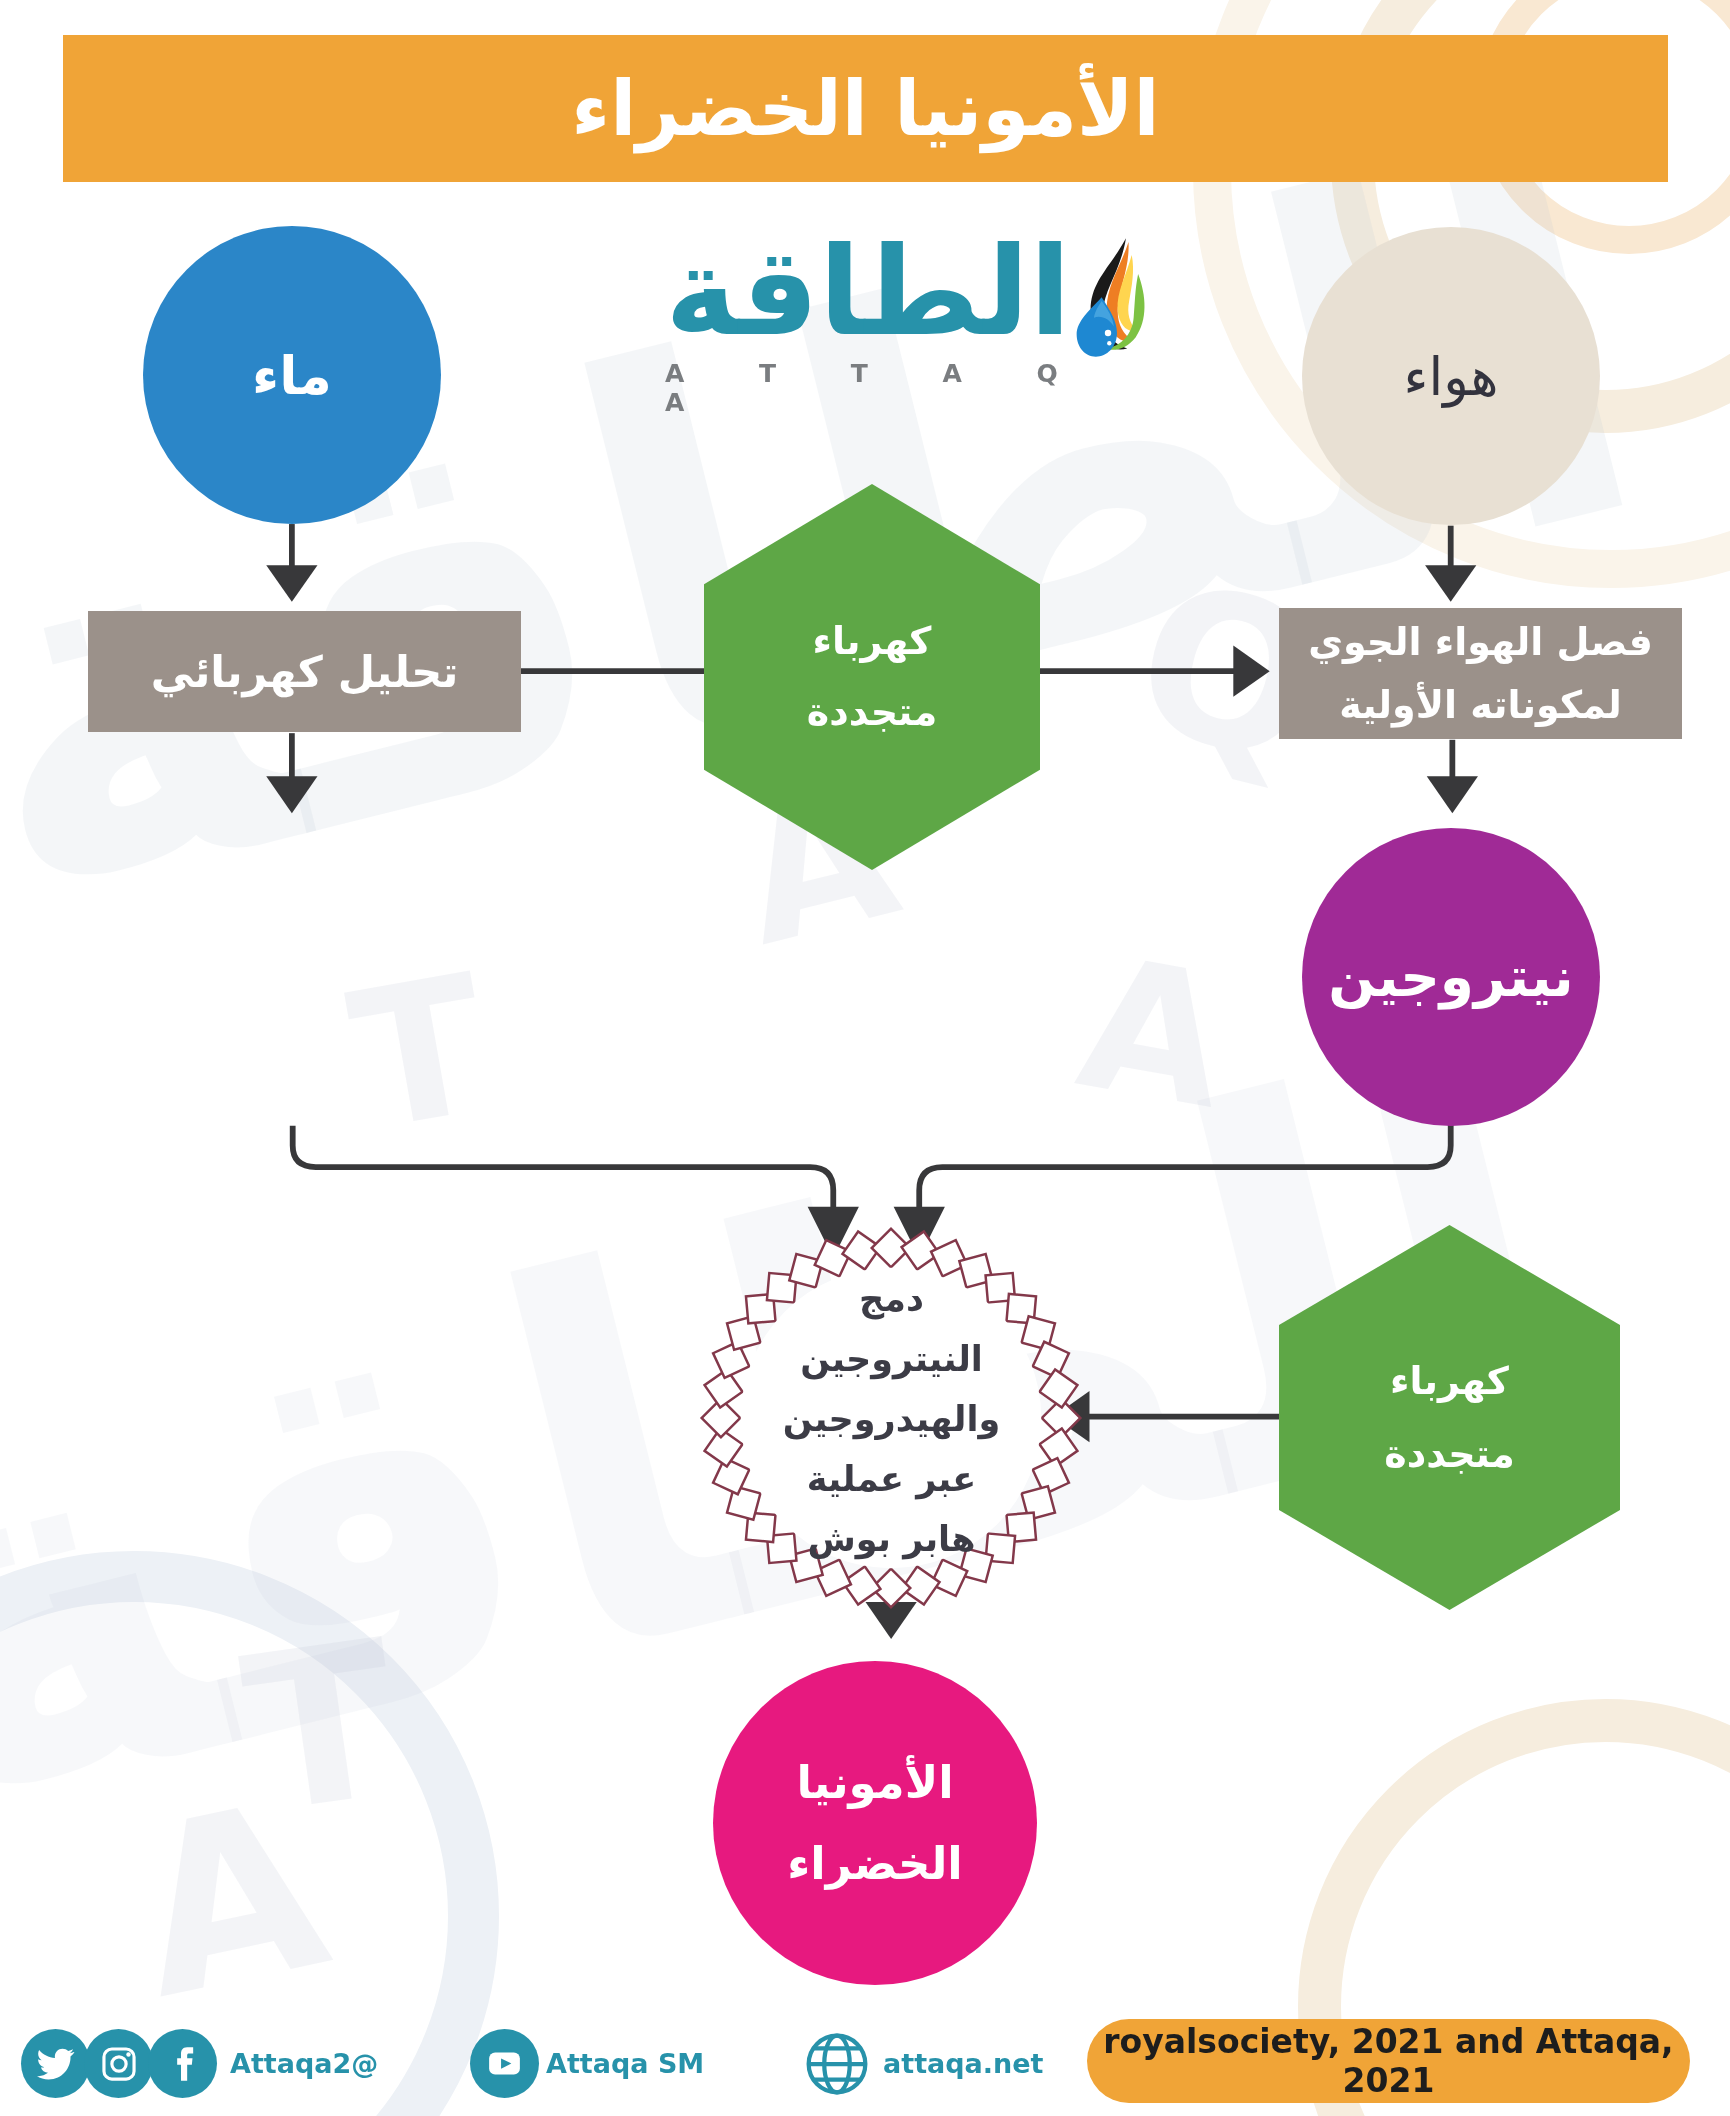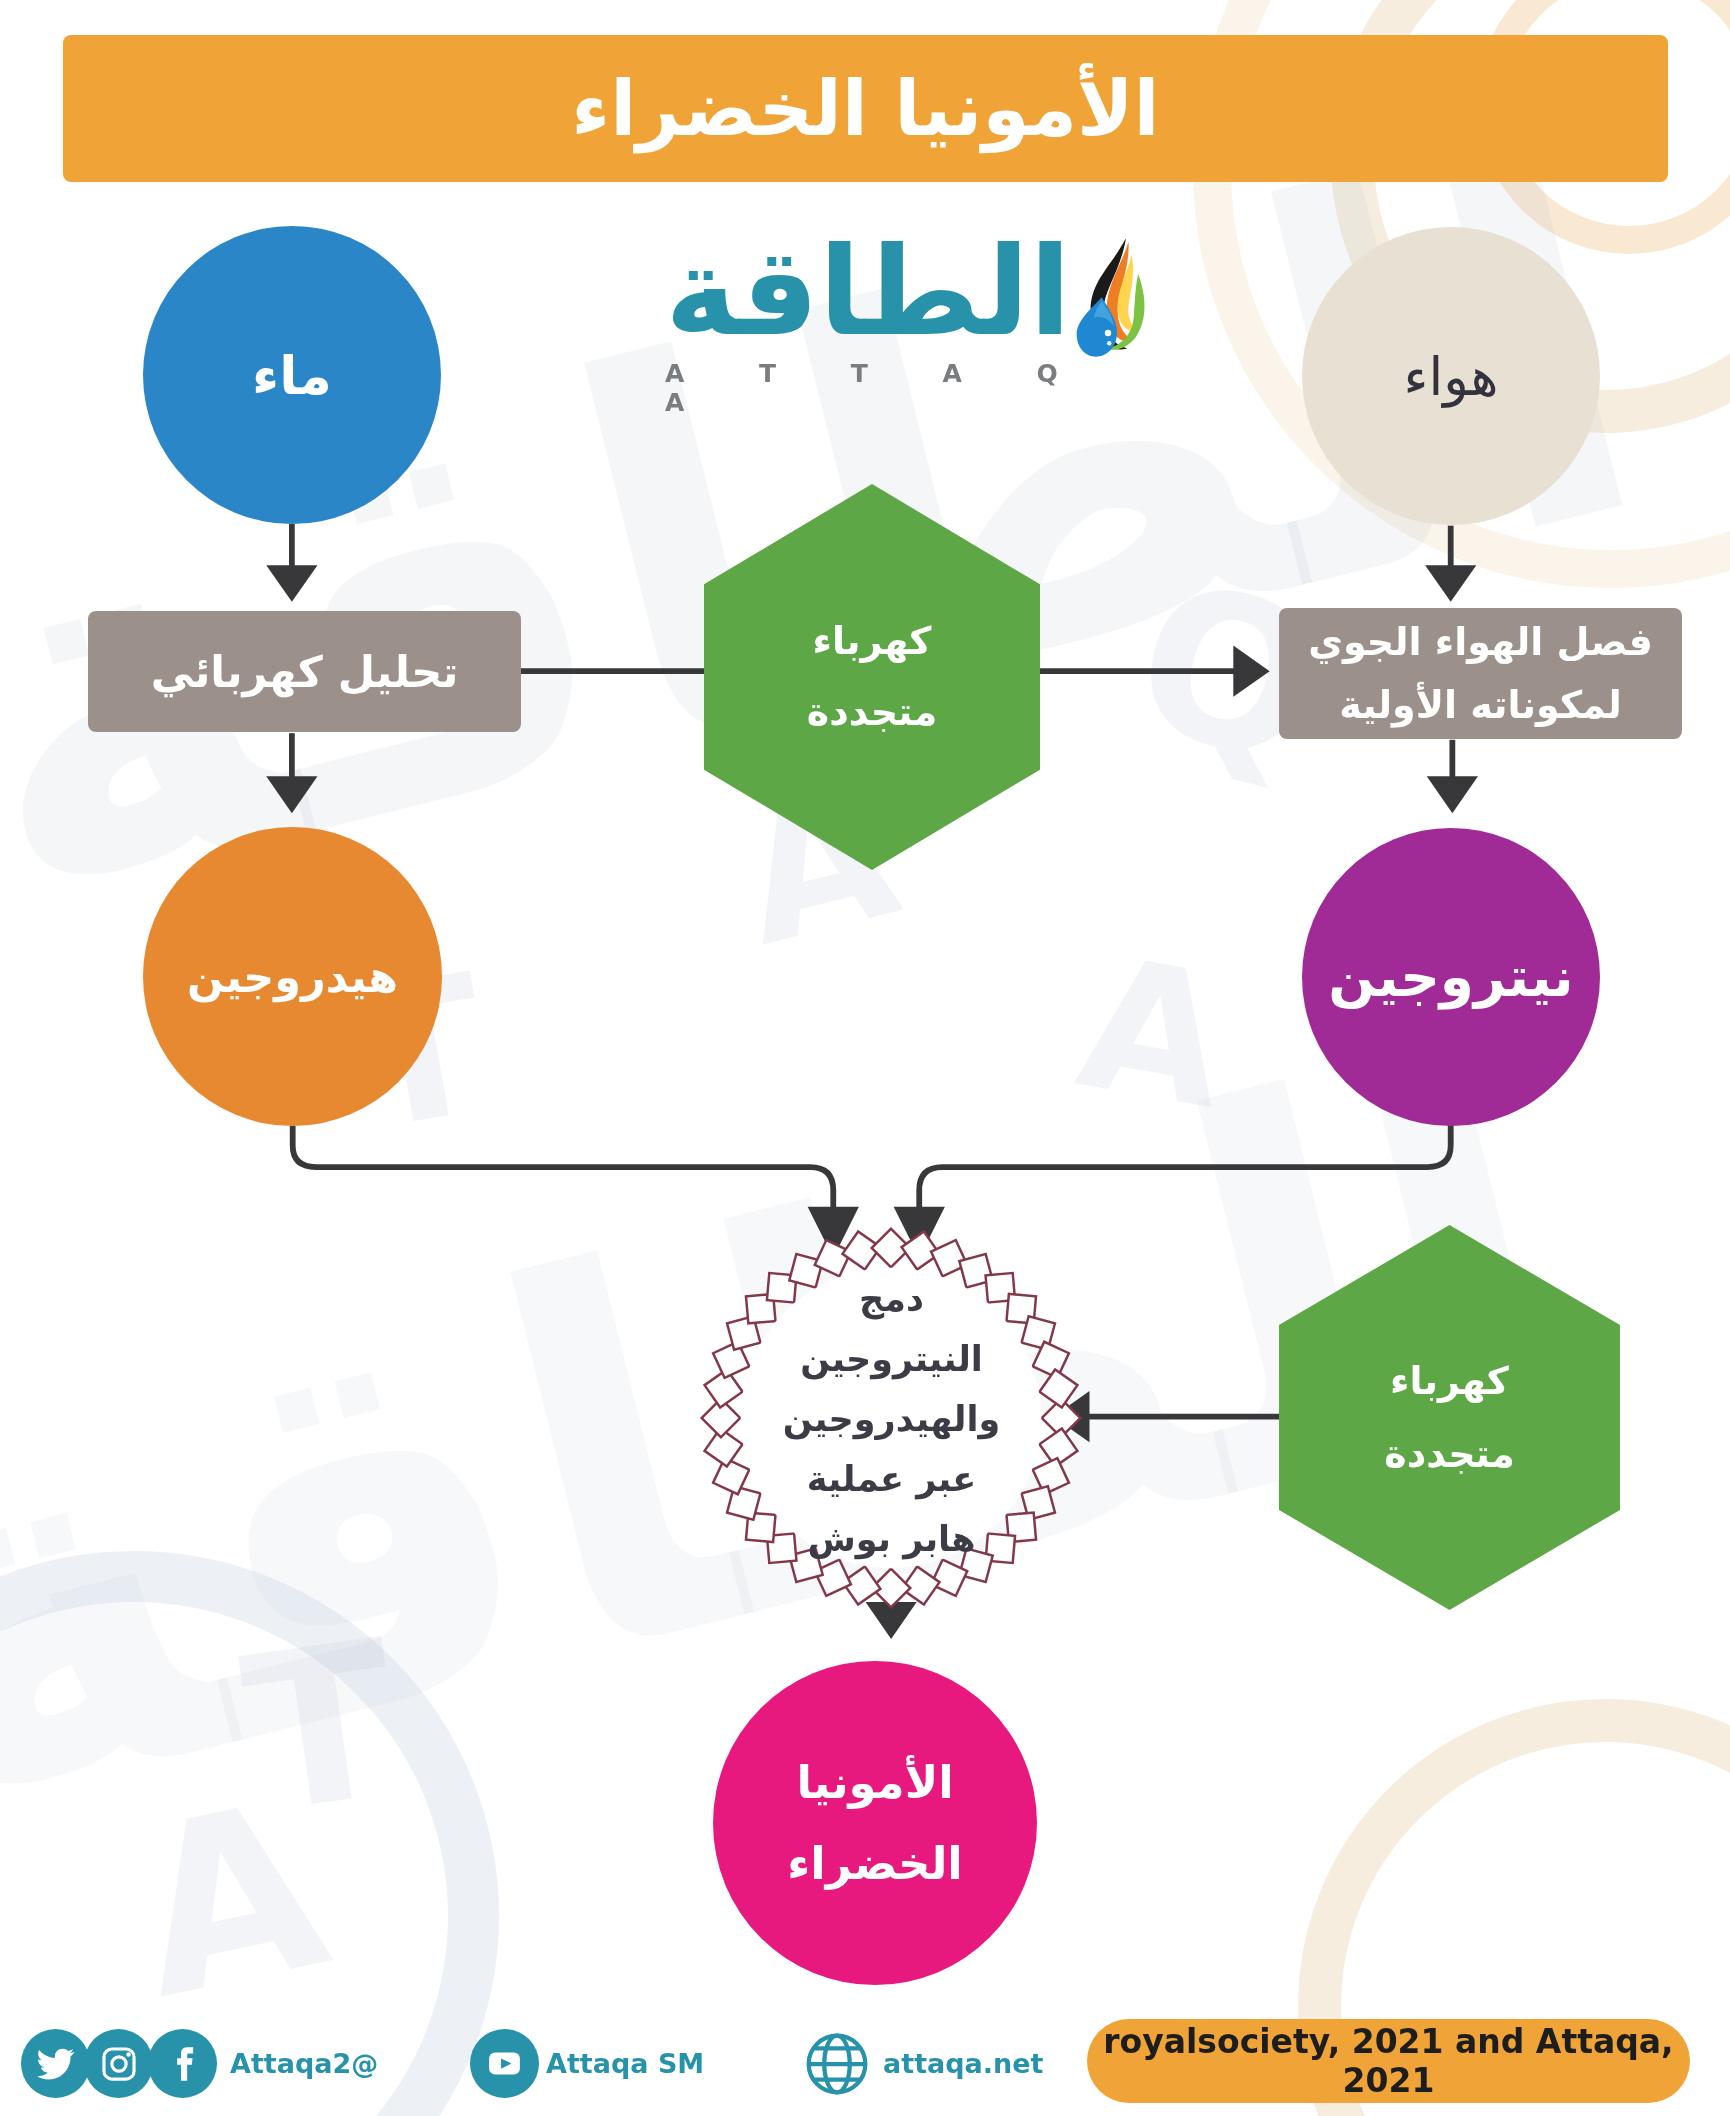--- a/index.html
+++ b/index.html
@@ -21,21 +21,21 @@
   .wm.lt{font-size:190px;color:rgba(186,196,212,0.18);}
   .wm.l0{left:744px;top:769px;transform:rotate(-14deg);}
   .wm.l1{left:355px;top:959px;transform:rotate(-10deg);}
   .wm.l2{left:248px;top:1620px;font-size:215px;transform:rotate(-8deg);}
   .wm.l3{left:141px;top:1785px;font-size:231px;transform:rotate(-12deg);}
   .wm.l4{left:1141px;top:570px;font-size:207px;transform:rotate(14deg);}
   .wm.l5{left:1083px;top:942px;font-size:182px;transform:rotate(10deg);}
   
   #arrows{position:absolute;left:0;top:0;z-index:2;}
   .node{position:absolute;z-index:3;display:flex;align-items:center;justify-content:center;
-        text-align:center;border-radius:8px;}
+        text-align:center;}
   
   .header{left:63px;top:35px;width:1605px;height:147px;background:var(--header);
           color:#ffffff;font-size:76px;font-weight:bold;}
   
   .logo{left:665px;top:217px;width:488px;height:207px;z-index:3;position:absolute;
         display:flex;flex-direction:row;align-items:flex-start;justify-content:flex-end;}
   .logo-text{display:flex;flex-direction:column;align-items:center;margin-top:13.2px;}
   .logo-ar{color:var(--teal);font-size:122px;font-weight:bold;line-height:124px;}
   .logo-en{color:#7a7d80;font-size:25px;font-weight:bold;letter-spacing:33px;
            margin-top:5px;margin-right:-33px;}
@@ -147,21 +147,20 @@
   </div>
 
   <div class="node graybox g-left rtl">تحليل كهربائي</div>
   <div class="node graybox g-right rtl">
     <div>
       <div>فصل الهواء الجوي</div>
       <div>لمكوناته الأولية</div>
     </div>
   </div>
 
-  <div class="node circle c-h2 rtl">هيدروجين</div>
   <div class="node circle c-n2 rtl">نيتروجين</div>
 
   <svg id="ring" width="388" height="388" viewBox="0 0 470 470">
     <g id="ring-diamonds" fill="#ffffff" stroke="#83384A" stroke-width="3">
         <rect x="424.5" y="218.5" width="33" height="33" transform="rotate(45 441 235)"></rect>
         <rect x="421.3703971205149" y="254.27152459938765" width="33" height="33" transform="rotate(55 437.8703971205149 270.77152459938765)"></rect>
         <rect x="412.0766798818971" y="288.95614952508777" width="33" height="33" transform="rotate(65 428.5766798818971 305.45614952508777)"></rect>
         <rect x="396.9012331795944" y="321.5" width="33" height="33" transform="rotate(75 413.4012331795944 338)"></rect>
         <rect x="376.3051552825095" y="350.9142475954271" width="33" height="33" transform="rotate(85 392.8051552825095 367.4142475954271)"></rect>
         <rect x="350.9142475954271" y="376.3051552825095" width="33" height="33" transform="rotate(95 367.4142475954271 392.8051552825095)"></rect>

